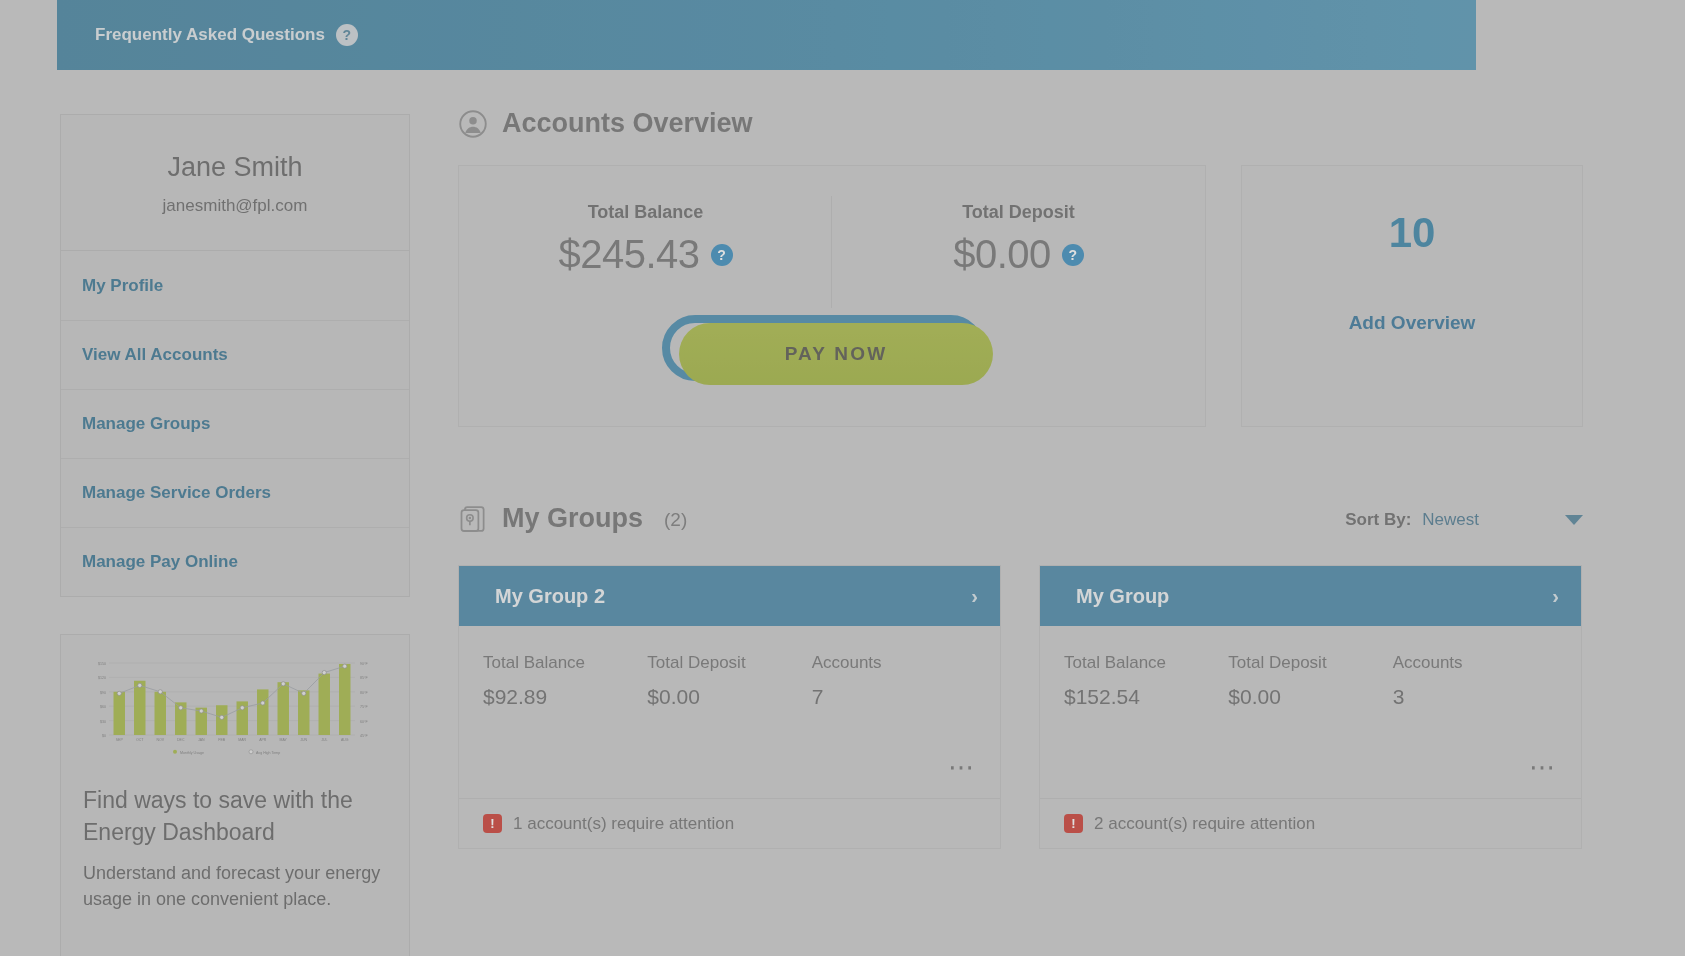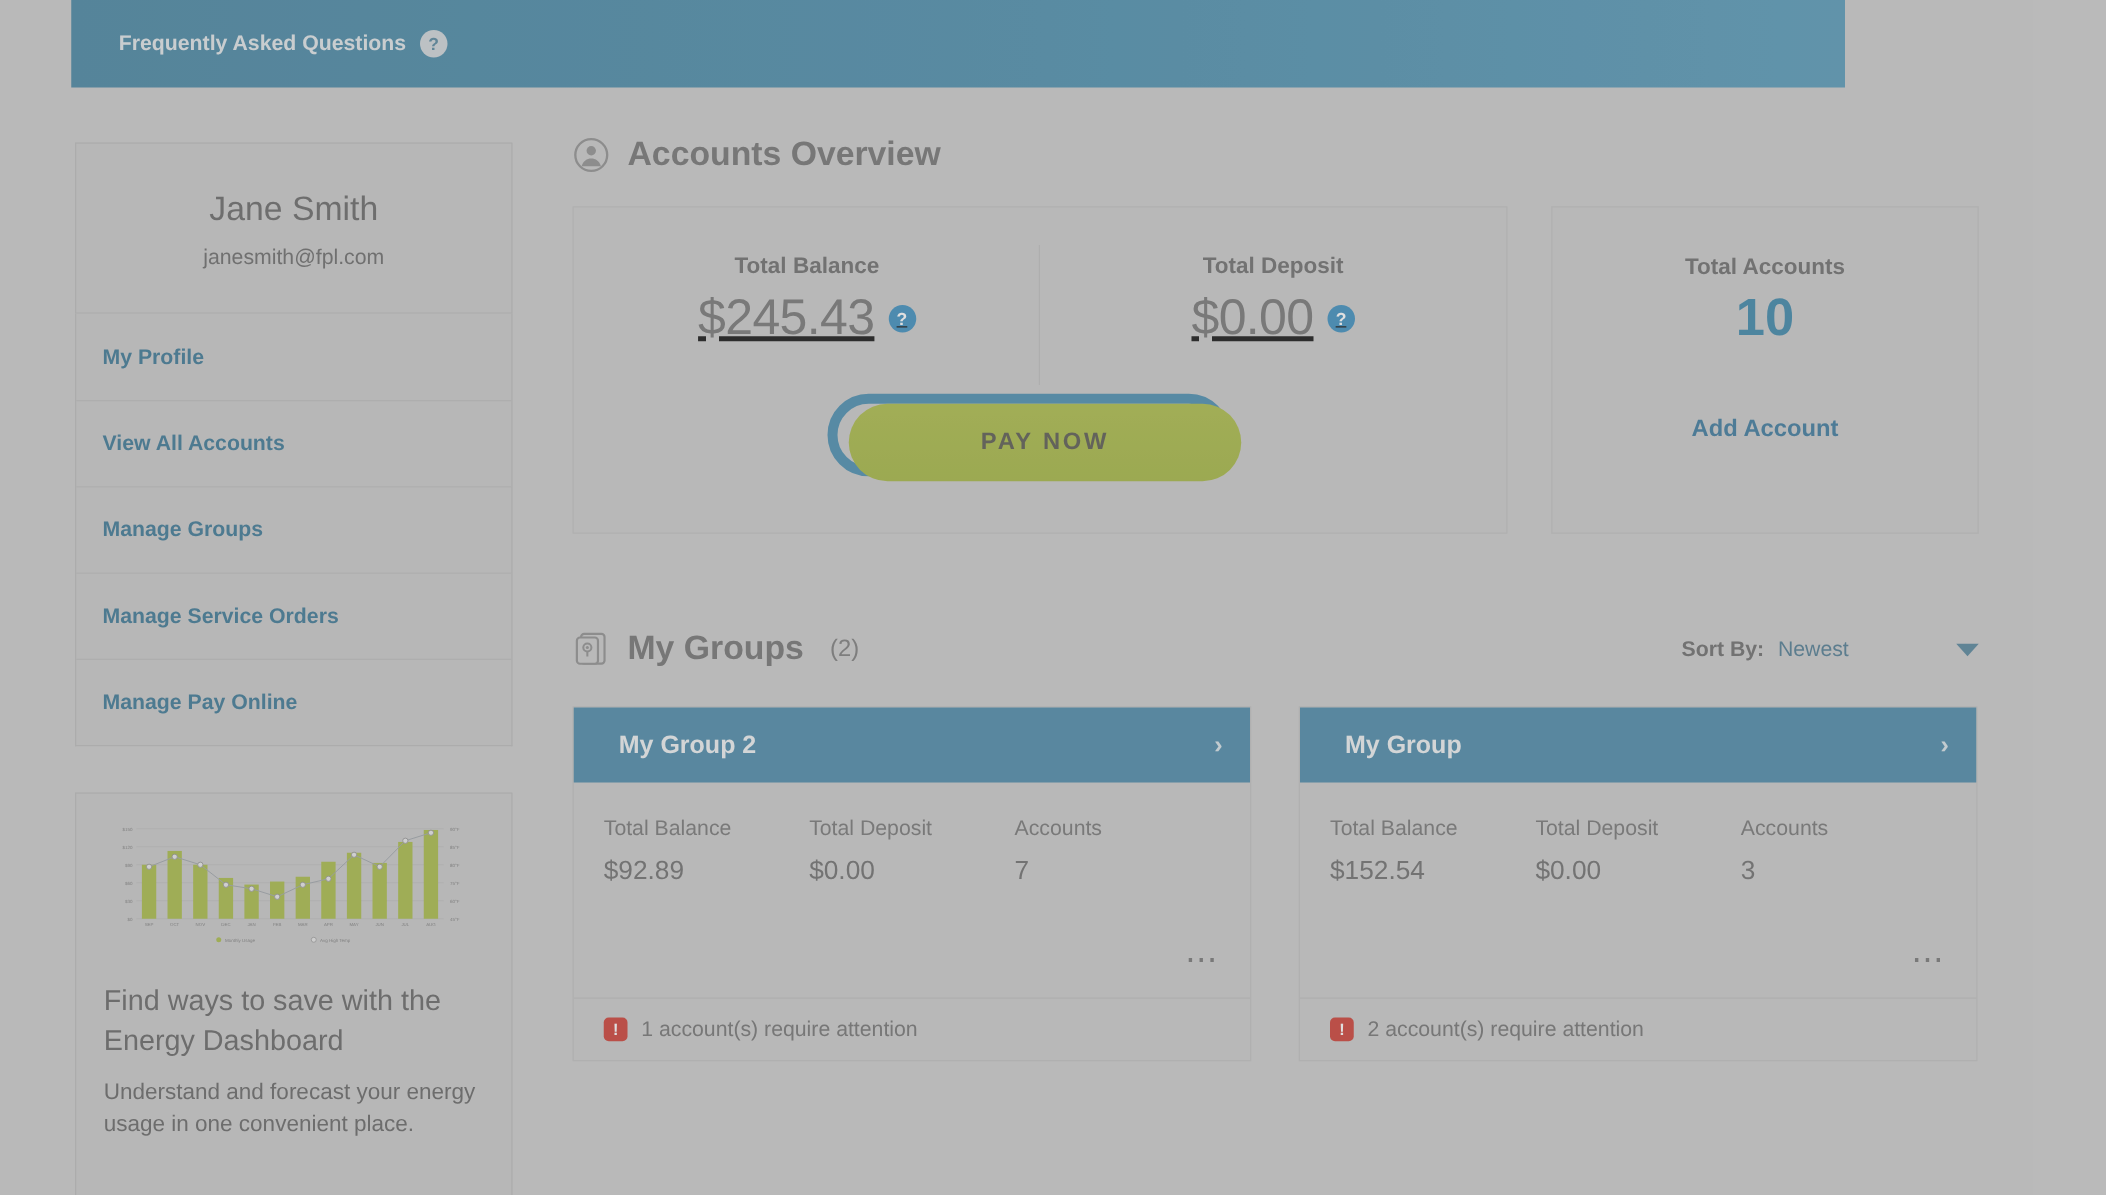--- a/index.html
+++ b/index.html
@@ -68,21 +68,21 @@
   .balance-card{
     width:748px; height:262px; background:#c8c8c8; border:1px solid #bcbcbc;
     position:relative;
   }
   .bal-split{ display:flex; padding-top:36px; }
   .bal-col{ flex:1; text-align:center; position:relative; }
   .bal-col.first:after{
     content:""; position:absolute; right:0; top:-6px; width:1px; height:112px; background:#b9b9b9;
   }
   .bal-label{ font-size:18px; font-weight:bold; color:#646464; }
-  .bal-val-row{ display:flex; align-items:center; justify-content:center; gap:11px; margin-top:9px;text-decoration:underline; }
+  .bal-val-row{ display:flex; align-items:center; justify-content:center; gap:11px; margin-top:9px; }
   .bal-val{ font-size:40px; color:#6d6d6d; font-weight:300; letter-spacing:-.5px;}
   .info-dot{
     width:22px;height:22px;border-radius:50%;background:#2e87bb;color:#fff;font-size:14px;
     display:flex;align-items:center;justify-content:center;font-weight:bold;
   }
   .paynow-wrap{
     position:absolute; left:50%; transform:translateX(-50%); top:157px;
     width:322px; height:66px;
   }
   .paynow-outline{
@@ -286,23 +286,22 @@
             </div>
           </div>
         </div>
         <div class="paynow-wrap">
           <div class="paynow-outline"></div>
           <button class="paynow-btn">PAY NOW</button>
         </div>
       </div>
 
       <div class="accounts-card">
-        <div class="acc-label">Total Accounts</div>
         <div class="acc-num">10</div>
-        <div class="acc-link">Add Account</div>
+        <div class="acc-link">Add Overview</div>
       </div>
 
     </div>
 
     <div class="groups-head">
       <div class="section-head">
         <svg class="sec-icon" viewBox="0 0 24 24">
           <rect x="5.5" y="2.5" width="15" height="19" rx="2" fill="none" stroke="#8a8a8a" stroke-width="1.4"></rect>
           <rect x="2.8" y="4.8" width="13.5" height="16.8" rx="2" fill="#c9c9c9" stroke="#8a8a8a" stroke-width="1.4"></rect>
           <circle cx="9.5" cy="11.2" r="2.6" fill="none" stroke="#8a8a8a" stroke-width="1.3"></circle>

